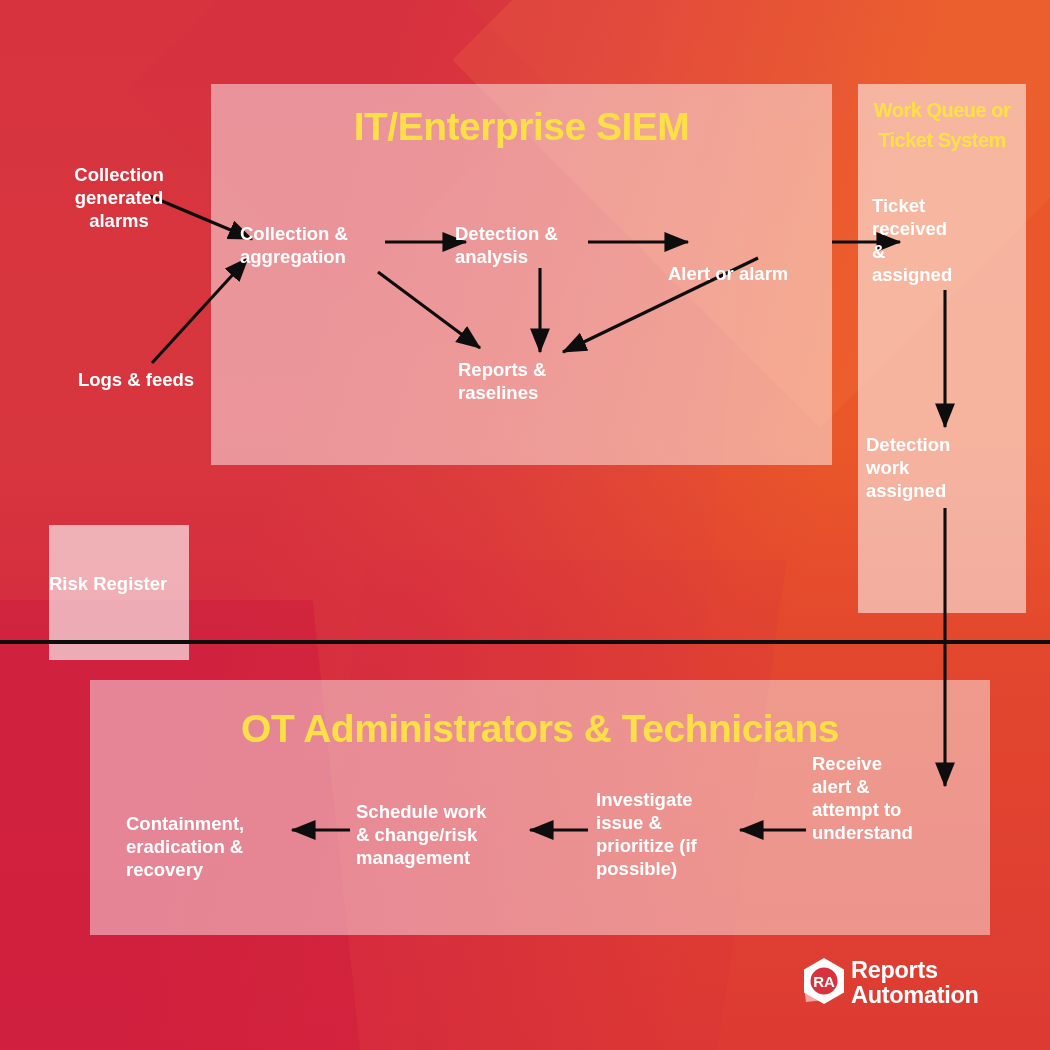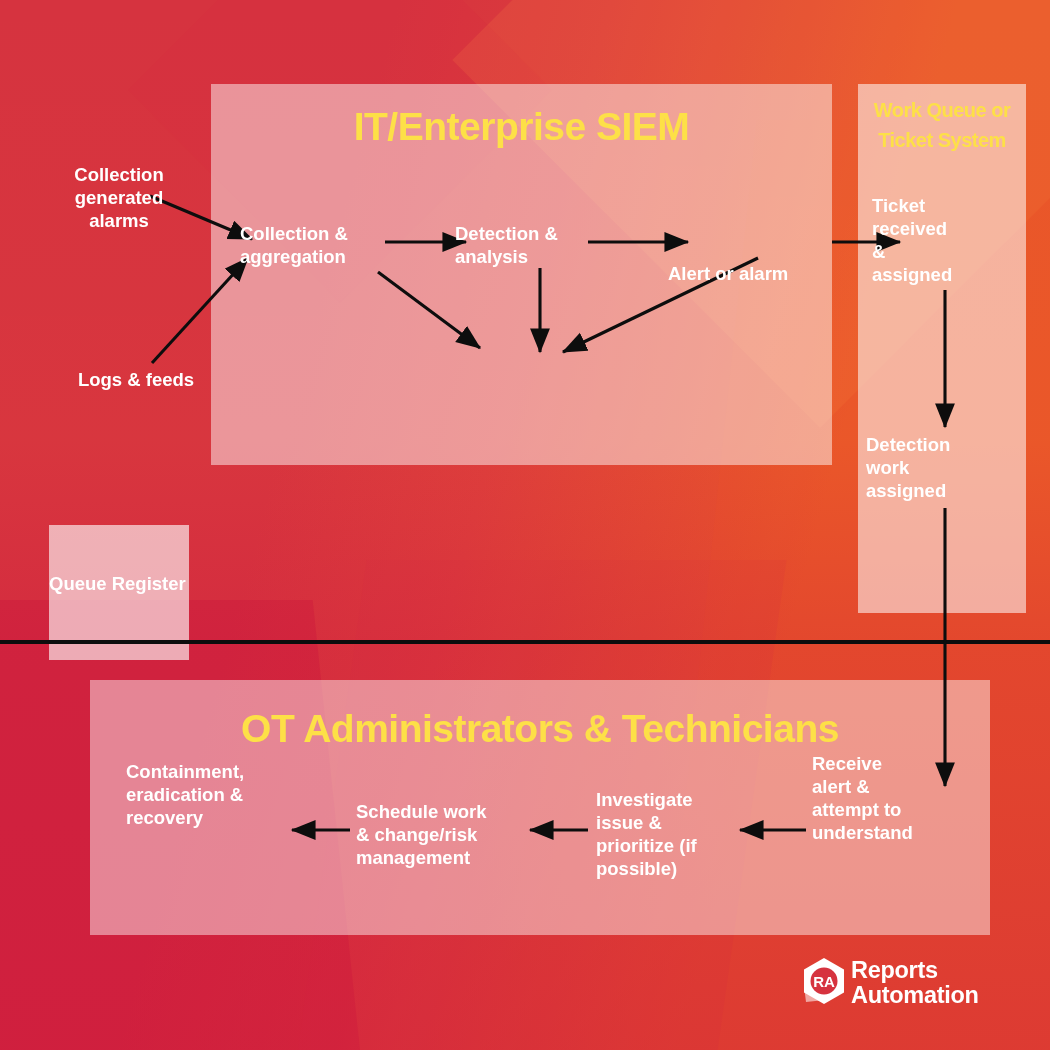--- a/index.html
+++ b/index.html
@@ -145,21 +145,21 @@
   
   .e-external { left: 36px; top: 163px; width: 166px; }
   .e-logs     { left: 36px; top: 368px; width: 200px; }
   
   .n-ticket     { left: 872px; top: 194px; width: 142px; }
   .n-remedation { left: 866px; top: 433px; width: 156px; }
   
   .n-receive    { left: 812px; top: 752px; width: 146px; }
   .n-investigate{ left: 596px; top: 788px; width: 152px; }
   .n-schedule   { left: 356px; top: 800px; width: 180px; }
-  .n-containment{ left: 126px; top: 760px; width: 180px; }
+  .n-containment{ left: 126px; top: 812px; width: 180px; }
   
   .arrows {
     position: absolute;
     left: 0; top: 0;
     width: 1050px; height: 1050px;
     pointer-events: none;
   }
   
   .logo {
     position: absolute;
@@ -246,30 +246,32 @@
   <div class="ext-label e-external" style="white-space:pre-line">Collection
 generated
 alarms</div>
   <div class="ext-label e-logs" style="white-space:pre-line">Logs &amp; feeds</div>
 
   <div class="node n-collection" style="white-space:pre-line">Collection &amp;
 aggregation</div>
   <div class="node n-detection" style="white-space:pre-line">Detection &amp;
 analysis</div>
   <div class="node n-alert" style="white-space:pre-line">Alert or alarm</div>
+  <div class="node n-reports" style="white-space:pre-line">Reports &amp;
+raselines</div>
 
   <div class="node n-ticket" style="white-space:pre-line">Ticket
 received
 &amp;
 assigned</div>
   <div class="node n-remedation" style="white-space:pre-line">Detection
 work
 assigned</div>
 
-  <div class="node" style="left:49px; top:572px; width:140px;">Queue
+  <div class="node" style="left:49px; top:572px; width:140px;">Risk
 Register</div>
 
   <div class="node n-receive" style="white-space:pre-line">Receive
 alert &amp;
 attempt to
 understand</div>
   <div class="node n-investigate" style="white-space:pre-line">Investigate
 issue &amp;
 prioritize (if
 possible)</div>

